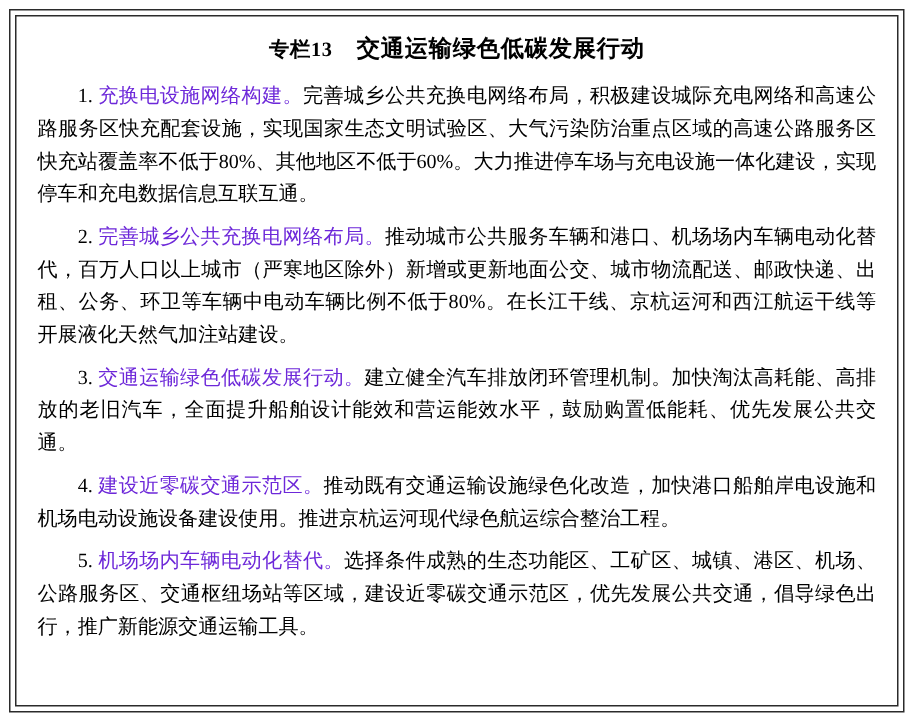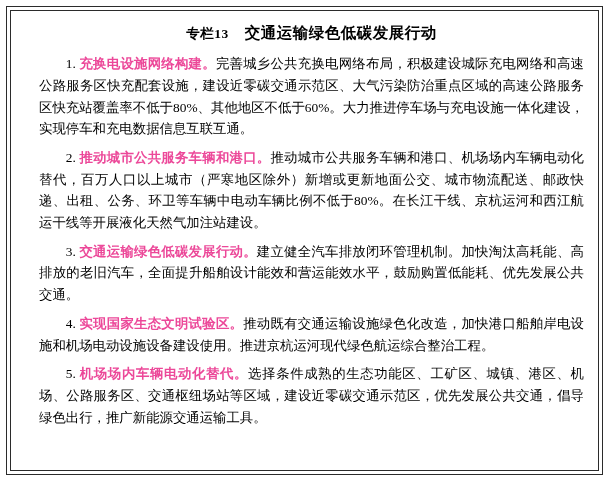--- a/index.html
+++ b/index.html
@@ -23,21 +23,21 @@
     background: #ffffff;
   }
   .inner {
     position: absolute;
     left: 3px;
     top: 3px;
     right: 3px;
     bottom: 3px;
     border: 1px solid #2b2b2b;
     box-sizing: border-box;
-    padding: 8px 14px 6px 28px;
+    padding: 8px 14px 6px 14px;
     overflow: hidden;
   }
   .title {
     text-align: center;
     font-size: 15.5px;
     font-weight: bold;
     letter-spacing: 0.5px;
     margin: 4px 0 10px 0;
     line-height: 1.3;
     white-space: nowrap;
@@ -54,55 +54,55 @@
     line-height: 1.62;
     text-align: justify;
     text-justify: inter-ideograph;
     margin: 0 0 7px 0;
     text-indent: 2em;
   }
   .para:last-child {
     margin-bottom: 0;
   }
   .lead {
-    font-weight: bold;
-    color: #ec4899;
+    font-weight: normal;
+    color: #6d28d9;
   }
   .para .num {
     letter-spacing: 0;
   }
 </style>
 </head>
 <body>
 
 <div class="box">
   <div class="inner">
 
     <div class="title">
       <span class="t-num">专栏13</span><span class="t-gap"></span><span>交通运输绿色低碳发展行动</span>
     </div>
 
     <p class="para">
       <span class="num">1.</span>
-      <span class="lead">充换电设施网络构建。</span><span>完善城乡公共充换电网络布局，积极建设城际充电网络和高速公路服务区快充配套设施，建设近零碳交通示范区、大气污染防治重点区域的高速公路服务区快充站覆盖率不低于80%、其他地区不低于60%。大力推进停车场与充电设施一体化建设，实现停车和充电数据信息互联互通。</span>
+      <span class="lead">充换电设施网络构建。</span><span>完善城乡公共充换电网络布局，积极建设城际充电网络和高速公路服务区快充配套设施，实现国家生态文明试验区、大气污染防治重点区域的高速公路服务区快充站覆盖率不低于80%、其他地区不低于60%。大力推进停车场与充电设施一体化建设，实现停车和充电数据信息互联互通。</span>
     </p>
 
     <p class="para">
       <span class="num">2.</span>
-      <span class="lead">推动城市公共服务车辆和港口。</span><span>推动城市公共服务车辆和港口、机场场内车辆电动化替代，百万人口以上城市（严寒地区除外）新增或更新地面公交、城市物流配送、邮政快递、出租、公务、环卫等车辆中电动车辆比例不低于80%。在长江干线、京杭运河和西江航运干线等开展液化天然气加注站建设。</span>
+      <span class="lead">完善城乡公共充换电网络布局。</span><span>推动城市公共服务车辆和港口、机场场内车辆电动化替代，百万人口以上城市（严寒地区除外）新增或更新地面公交、城市物流配送、邮政快递、出租、公务、环卫等车辆中电动车辆比例不低于80%。在长江干线、京杭运河和西江航运干线等开展液化天然气加注站建设。</span>
     </p>
 
     <p class="para">
       <span class="num">3.</span>
       <span class="lead">交通运输绿色低碳发展行动。</span><span>建立健全汽车排放闭环管理机制。加快淘汰高耗能、高排放的老旧汽车，全面提升船舶设计能效和营运能效水平，鼓励购置低能耗、优先发展公共交通。</span>
     </p>
 
     <p class="para">
       <span class="num">4.</span>
-      <span class="lead">实现国家生态文明试验区。</span><span>推动既有交通运输设施绿色化改造，加快港口船舶岸电设施和机场电动设施设备建设使用。推进京杭运河现代绿色航运综合整治工程。</span>
+      <span class="lead">建设近零碳交通示范区。</span><span>推动既有交通运输设施绿色化改造，加快港口船舶岸电设施和机场电动设施设备建设使用。推进京杭运河现代绿色航运综合整治工程。</span>
     </p>
 
     <p class="para">
       <span class="num">5.</span>
       <span class="lead">机场场内车辆电动化替代。</span><span>选择条件成熟的生态功能区、工矿区、城镇、港区、机场、公路服务区、交通枢纽场站等区域，建设近零碳交通示范区，优先发展公共交通，倡导绿色出行，推广新能源交通运输工具。</span>
     </p>
 
   </div>
 </div>
 

